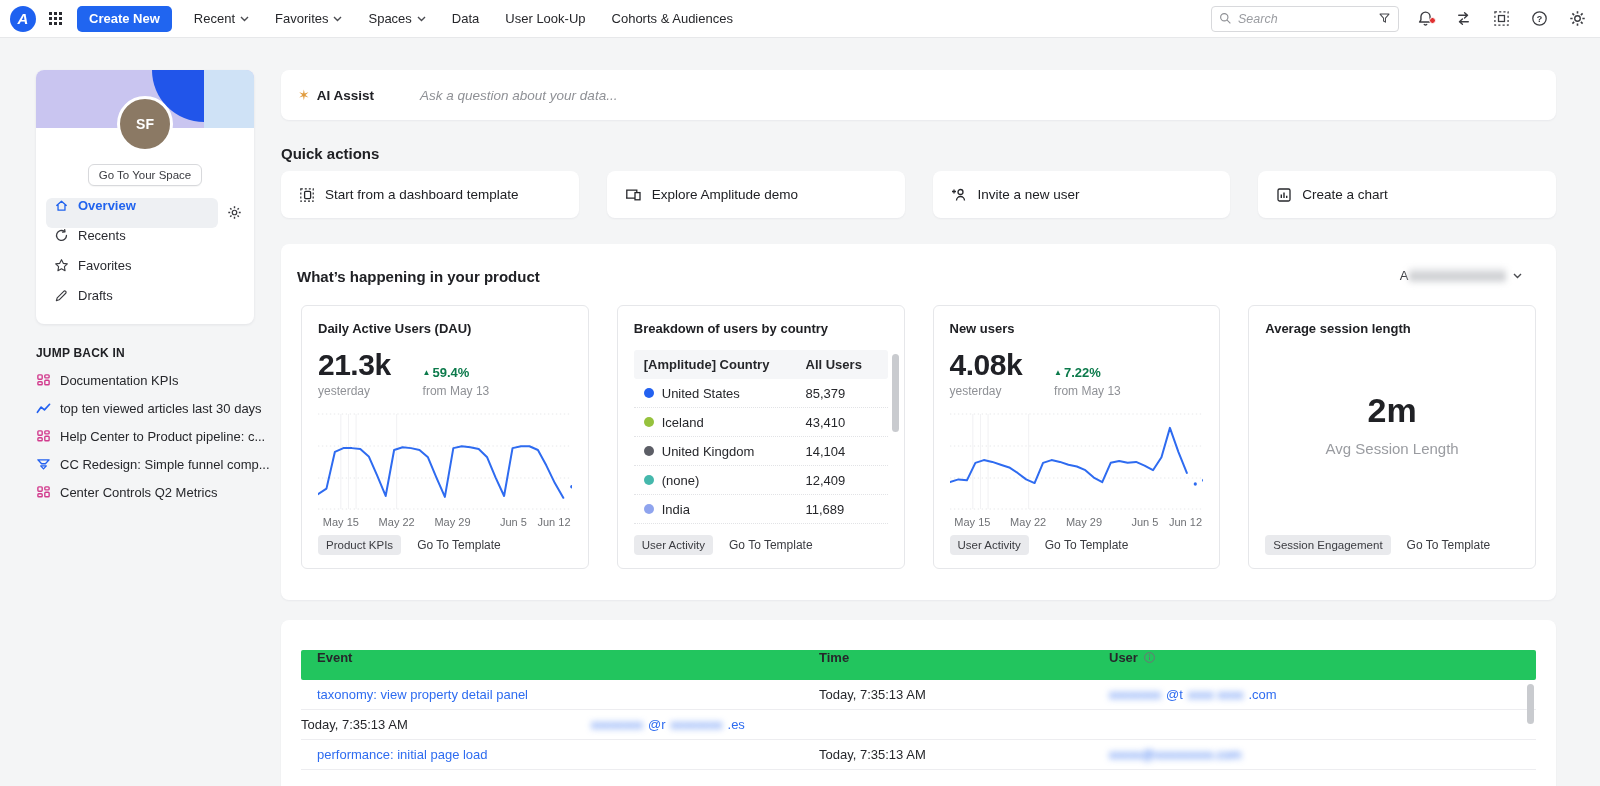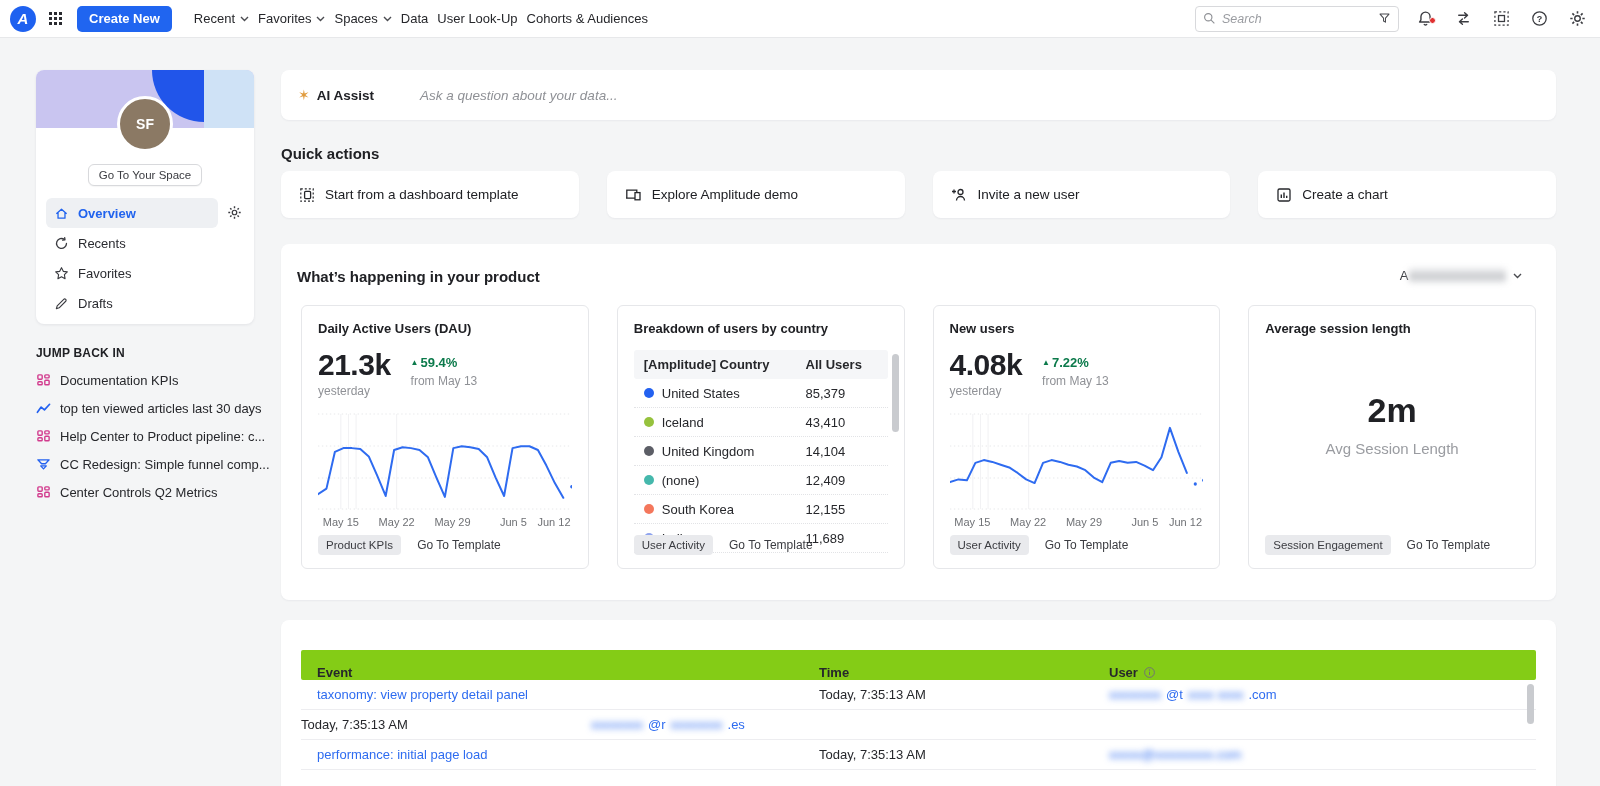--- a/index.html
+++ b/index.html
@@ -5,41 +5,41 @@
   * { margin:0; padding:0; box-sizing:border-box; }
   html,body { width:1600px; height:786px; overflow:hidden; }
   body { font-family:"Liberation Sans","DejaVu Sans",sans-serif; background:#f4f5f6; color:#202126; position:relative; }
   svg { display:block; }
 
   
   .topnav { position:absolute; top:0; left:0; width:1600px; height:38px; background:#fff; border-bottom:1px solid #e7e8ea; display:flex; align-items:center; padding:0 14px 0 10px; z-index:10; }
   .logo { width:26px; height:26px; border-radius:50%; background:#1e61f0; color:#fff; display:flex; align-items:center; justify-content:center; font-weight:bold; font-size:15px; font-style:italic; }
   .apps-btn { margin-left:12px; cursor:pointer; }
   .create-btn { margin-left:14px; background:#2065f0; color:#fff; border:none; border-radius:5px; height:26px; padding:0 12px; font-size:13px; font-weight:bold; cursor:pointer; }
-  .nav-menus { display:flex; align-items:flex-end; gap:9px; margin-left:22px; }
+  .nav-menus { display:flex; align-items:flex-end; gap:26px; margin-left:22px; }
   .nav-item { display:flex; align-items:center; gap:5px; font-size:13px; color:#26272b; cursor:pointer; white-space:nowrap; }
   .topnav .spacer { flex:1; }
-  .searchbox { width:204px; height:26px; border:1px solid #d8d9dc; border-radius:4px; background:#fff; display:flex; align-items:center; padding:0 7px; gap:6px; }
+  .searchbox { width:188px; height:26px; border:1px solid #d8d9dc; border-radius:4px; background:#fff; display:flex; align-items:center; padding:0 7px; gap:6px; }
   .searchbox input { border:none; outline:none; flex:1; font-size:12.5px; min-width:0; font-family:inherit; color:#202126; }
   .searchbox input::placeholder { font-style:italic; color:#9a9ca1; }
   .nav-icons { display:flex; align-items:center; gap:21px; margin-left:18px; }
   .icon-btn { position:relative; cursor:pointer; display:flex; }
   .bell-dot { position:absolute; right:-2px; top:7px; width:7px; height:7px; background:#e03131; border-radius:50%; border:1.5px solid #fff; }
 
   
   .profile-card { position:absolute; left:36px; top:70px; width:218px; height:254px; background:#fff; border-radius:8px; box-shadow:0 1px 3px rgba(25,28,50,.08); }
   .banner { position:relative; height:58px; border-radius:8px 8px 0 0; background:#c9c5f0; overflow:hidden; }
   .banner-right { position:absolute; right:0; top:0; width:23%; height:100%; background:#cfe2f6; }
   .banner-arc { position:absolute; right:23%; top:0; width:52px; height:52px; background:#2155ea; border-bottom-left-radius:100%; }
   .avatar { position:absolute; left:50%; top:26px; transform:translateX(-50%); width:56px; height:56px; border-radius:50%; background:#8b7964; border:3px solid #fff; color:#fff; font-weight:bold; font-size:14px; display:flex; align-items:center; justify-content:center; z-index:2; }
   .space-btn-wrap { text-align:center; margin-top:36px; }
   .space-btn { font-size:11.5px; color:#3a3b40; background:#fff; border:1px solid #d8d9dc; border-radius:6px; padding:4px 10px; cursor:pointer; box-shadow:0 1px 1px rgba(0,0,0,.04); font-family:inherit; }
   .side-menu { padding:12px 10px 10px 10px; }
   .side-row { position:relative; height:30px; display:flex; align-items:center; }
-  .side-pill { display:flex; align-items:center; gap:9px; height:30px; flex:1; padding:0 8px; border-radius:6px; font-size:13px; color:#2a2b30; cursor:pointer; }
+  .side-pill { display:flex; gap:9px; height:30px; flex:1; padding:0 8px; border-radius:6px; font-size:13px; color:#2a2b30; cursor:pointer; }
   .side-row.active .side-pill { background:#eef0f3; color:#2163ee; font-weight:bold; margin-right:26px; }
   .row-gear { position:absolute; right:2px; top:7px; cursor:pointer; }
   .jump { position:absolute; left:36px; top:346px; width:236px; }
   .jump-title { font-size:12px; font-weight:bold; color:#202125; letter-spacing:.2px; }
   .jump-item { display:flex; align-items:center; gap:9px; margin-top:13px; font-size:13px; color:#26272b; cursor:pointer; white-space:nowrap; }
 
   
   .ai-bar { position:absolute; left:281px; top:70px; width:1275px; height:50px; background:#fff; border-radius:8px; box-shadow:0 1px 2px rgba(25,28,50,.05); display:flex; align-items:center; padding-left:17px; cursor:text; }
   .ai-spark { color:#e09b3d; font-size:14px; }
   .ai-label { font-size:13.5px; font-weight:bold; margin-left:7px; }
@@ -49,21 +49,21 @@
   .qa-row { position:absolute; left:281px; top:171px; width:1275px; display:grid; grid-template-columns:repeat(4,1fr); gap:28px; }
   .qa-card { height:47px; background:#fff; border-radius:8px; box-shadow:0 1px 2px rgba(25,28,50,.05); display:flex; align-items:center; padding-left:18px; gap:10px; font-size:13.5px; color:#202125; cursor:pointer; }
 
   .product-panel { position:absolute; left:281px; top:244px; width:1275px; height:356px; background:#fff; border-radius:8px; box-shadow:0 1px 2px rgba(25,28,50,.05); }
   .pp-title { position:absolute; left:16px; top:24px; font-size:15px; font-weight:bold; color:#202125; }
   .pp-filter { position:absolute; right:34px; top:24px; display:flex; align-items:center; gap:7px; cursor:pointer; font-size:13px; color:#3a3b40; }
   .masked { filter:blur(3px); color:#9b9da2; background:#e8e9eb; border-radius:2px; user-select:none; }
   .pp-cards { position:absolute; left:20px; top:61px; width:1235px; display:grid; grid-template-columns:repeat(4,1fr); gap:28px; }
   .metric-card { position:relative; height:264px; background:#fff; border:1px solid #e6e7ea; border-radius:6px; padding:15px 16px; }
   .mc-title { font-size:13px; font-weight:bold; color:#202125; }
-  .mc-valrow { display:flex; align-items:flex-start; margin-top:14px; gap:20px; }
+  .mc-valrow { display:flex; align-items:flex-end; margin-top:14px; gap:32px; }
   .mc-big { font-size:30px; font-weight:bold; letter-spacing:-.5px; line-height:1; }
   .mc-sub { font-size:12px; color:#8f9196; margin-top:4px; }
   .mc-delta { font-size:13px; font-weight:bold; color:#0c7a4b; margin-top:5px; }
   .mc-delta .tri { font-size:8px; vertical-align:2px; margin-right:2px; }
   .chart-wrap { position:relative; margin-top:14px; height:98px; }
   .chart-wrap svg { position:absolute; inset:0; width:100%; height:100%; }
   .xlabels { position:relative; height:16px; margin-top:6px; }
   .xlabels span { position:absolute; transform:translateX(-50%); font-size:11px; color:#6f7175; white-space:nowrap; }
   .mc-footer { position:absolute; left:16px; bottom:13px; display:flex; align-items:center; gap:16px; }
   .tag-pill { background:#e9eaed; border-radius:4px; padding:4px 8px; font-size:11.5px; color:#3b3c41; cursor:pointer; }
@@ -80,21 +80,21 @@
   .session-center { height:175px; display:flex; flex-direction:column; align-items:center; justify-content:center; }
   .session-big { font-size:34px; font-weight:bold; color:#202125; }
   .session-lab { font-size:15px; color:#9a9ca1; margin-top:10px; }
 
   .stream-panel { position:absolute; left:281px; top:620px; width:1275px; height:240px; background:#fff; border-radius:8px; box-shadow:0 1px 2px rgba(25,28,50,.05); padding:16px 20px; }
   .stream-title-row { display:flex; align-items:center; gap:8px; }
   .stream-title { font-size:14.5px; font-weight:bold; color:#202125; }
   .live-dot { width:17px; height:17px; border-radius:50%; background:#d9f0ec; display:flex; align-items:center; justify-content:center; }
   .live-dot i { width:10px; height:10px; border-radius:50%; background:#35b5a9; display:block; }
   .etable { margin-top:14px; position:relative; }
-  .et-head { display:flex; background:#84cc16; height:30px; align-items:flex-end; font-size:13px; font-weight:bold; color:#26272b; border-radius:2px; }
+  .et-head { display:flex; background:#22c55e; height:30px; align-items:flex-start; font-size:13px; font-weight:bold; color:#26272b; border-radius:2px; }
   .et-row { display:flex; height:30px; align-items:center; font-size:13px; border-bottom:1px solid #ededf0; }
   .et-c1 { width:518px; padding-left:16px; }
   .et-c2 { width:290px; }
   .et-c3 { flex:1; display:flex; align-items:center; gap:5px; }
   .et-row .et-c1, .et-row .et-c3 { color:#2e6cf0; cursor:pointer; }
   .et-row .et-c2 { color:#26272b; }
   .blur-seg { filter:blur(3px); user-select:none; }
 </style>
 </head>
 <body>
@@ -422,27 +422,20 @@
               </div>
               <div class="ct-row">
                 <div class="ct-c1">
                   <span class="cdot" style="background:#45b8ac"></span>
                   <span>(none)</span>
                 </div>
                 <div class="ct-c2">12,409</div>
               </div>
               <div class="ct-row">
                 <div class="ct-c1">
-                  <span class="cdot" style="background:#f4775c"></span>
-                  <span>South Korea</span>
-                </div>
-                <div class="ct-c2">12,155</div>
-              </div>
-              <div class="ct-row">
-                <div class="ct-c1">
                   <span class="cdot" style="background:#8fa4ee"></span>
                   <span>India</span>
                 </div>
                 <div class="ct-c2">11,689</div>
               </div>
             </div>
         </div>
         <div class="v-scroll" style="right:5px; top:48px; height:78px;"></div>
         <div class="mc-footer">
           <span class="tag-pill">User Activity</span>

